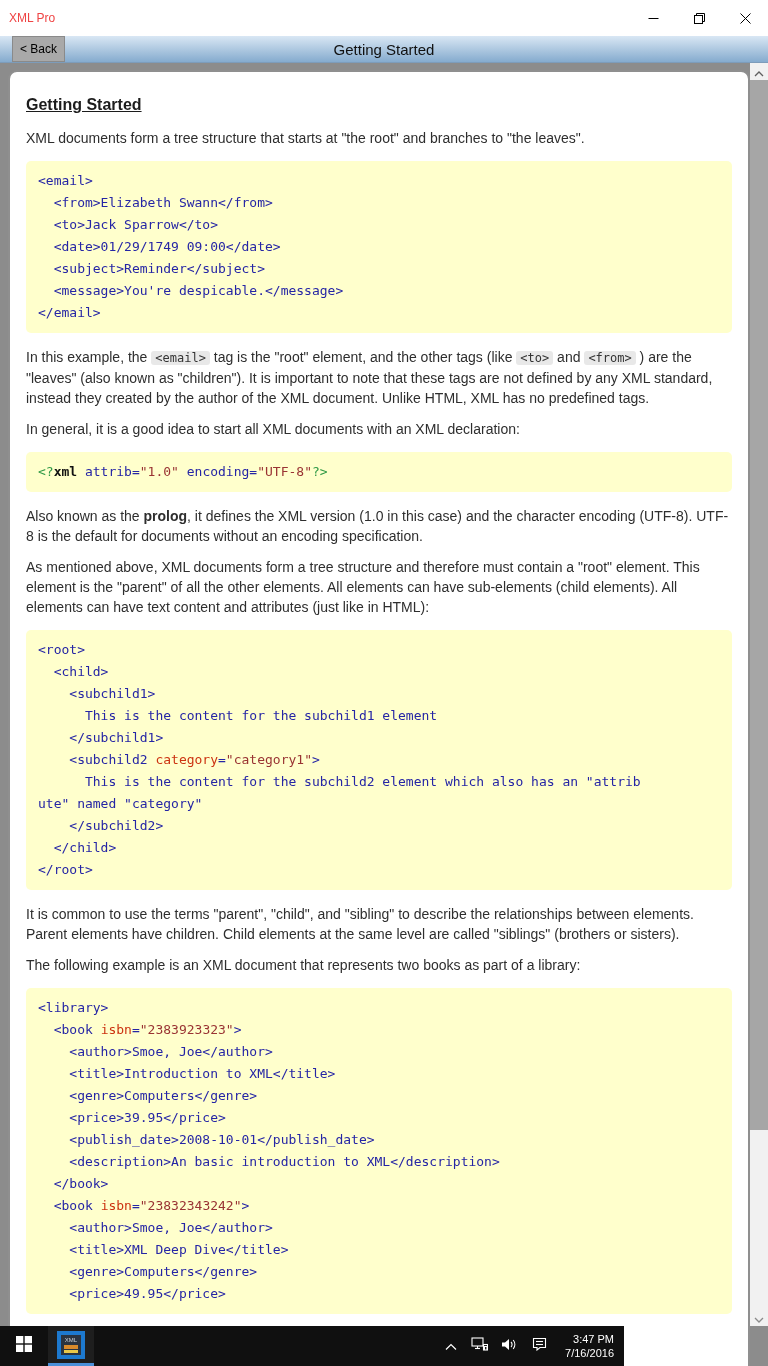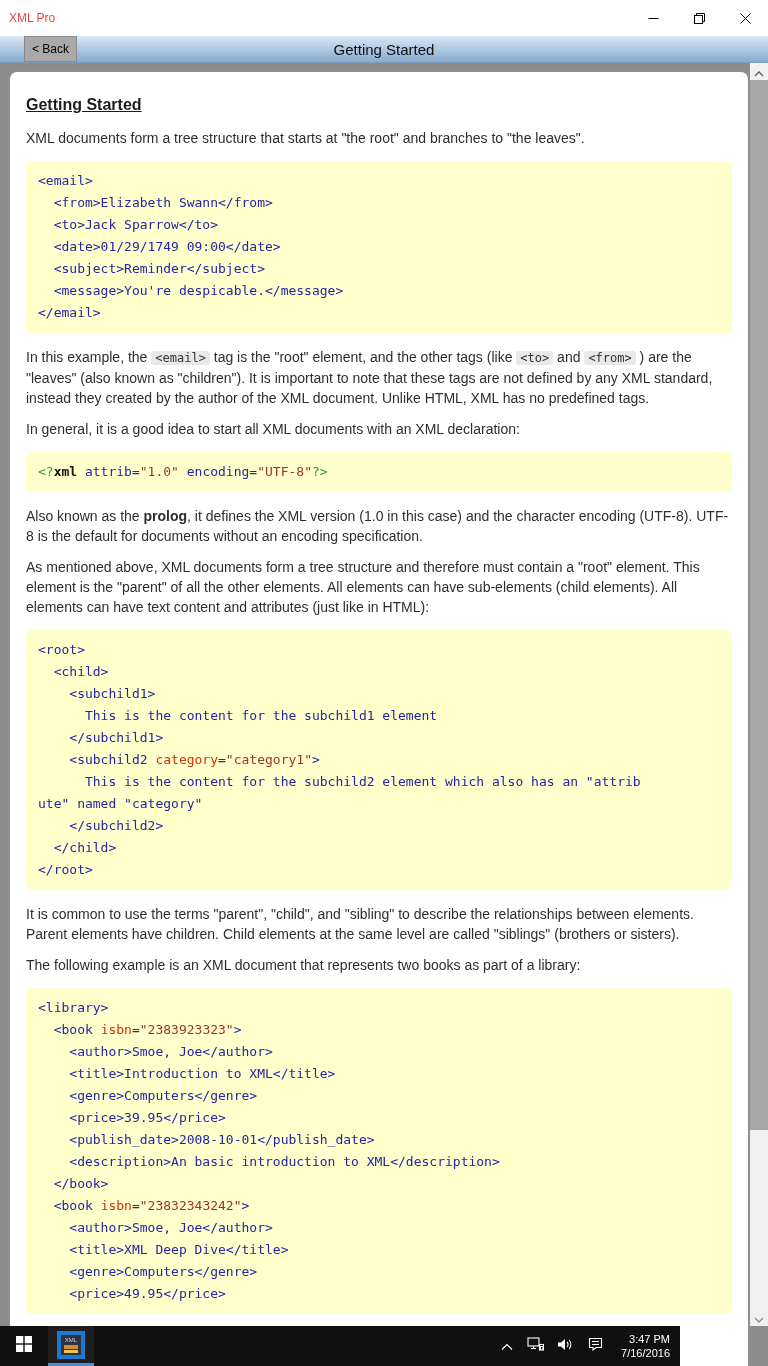--- a/index.html
+++ b/index.html
@@ -21,21 +21,21 @@
   .win-btn svg { display:block; }
 
   
   .header {
     position:absolute; top:36px; left:0; width:768px; height:27px;
     background:linear-gradient(to bottom, var(--header-gradient-top,#d9e7f4), var(--header-gradient-bottom,#85abce));
     border-bottom:1px solid #7d9cba;
     display:flex; align-items:center; justify-content:center; z-index:29;
   }
   .back-btn {
-    position:absolute; left:24px; top:0; height:26px; min-width:52px;
+    position:absolute; left:12px; top:0; height:26px; min-width:52px;
     background:#a9a9a9; border:1px solid #8a8a8a; color:#000;
     font-size:12px; display:flex; align-items:center; justify-content:center; padding:0 7px;
   }
   .header-title { font-size:15px; color:#111; }
 
   
   .panel {
     position:absolute; left:8px; top:70px; width:742px; height:1310px;
     background:#fff; border:2px solid #8f8f8f; border-radius:9px;
     padding:12px 16px; z-index:1;
@@ -68,21 +68,21 @@
   .scrollbar {
     position:absolute; right:0; top:63px; width:18px; height:1263px;
     background:#f1f1f1; z-index:20;
   }
   .sb-btn { position:absolute; left:0; width:18px; height:17px; display:flex; align-items:center; justify-content:center; }
   .sb-up { top:0; } .sb-down { bottom:0; }
   .sb-thumb { position:absolute; left:0; top:17px; width:18px; height:1050px; background:#a6a6a6; }
 
   
   .taskbar {
-    position:absolute; left:0; bottom:0; width:680px; height:40px;
+    position:absolute; left:0; bottom:0; width:624px; height:40px;
     background: var(--taskbar-background, #101010);
     display:flex; align-items:stretch; z-index:40;
   }
   .start-btn { width:48px; display:flex; align-items:center; justify-content:center; }
   .task-app {
     width:46px; display:flex; align-items:center; justify-content:center;
     background:rgba(255,255,255,0.06); border-bottom:3px solid #4a90d9; position:relative;
   }
   .app-tile {
     width:28px; height:28px; background: var(--app-icon-blue, #1d79cf);

